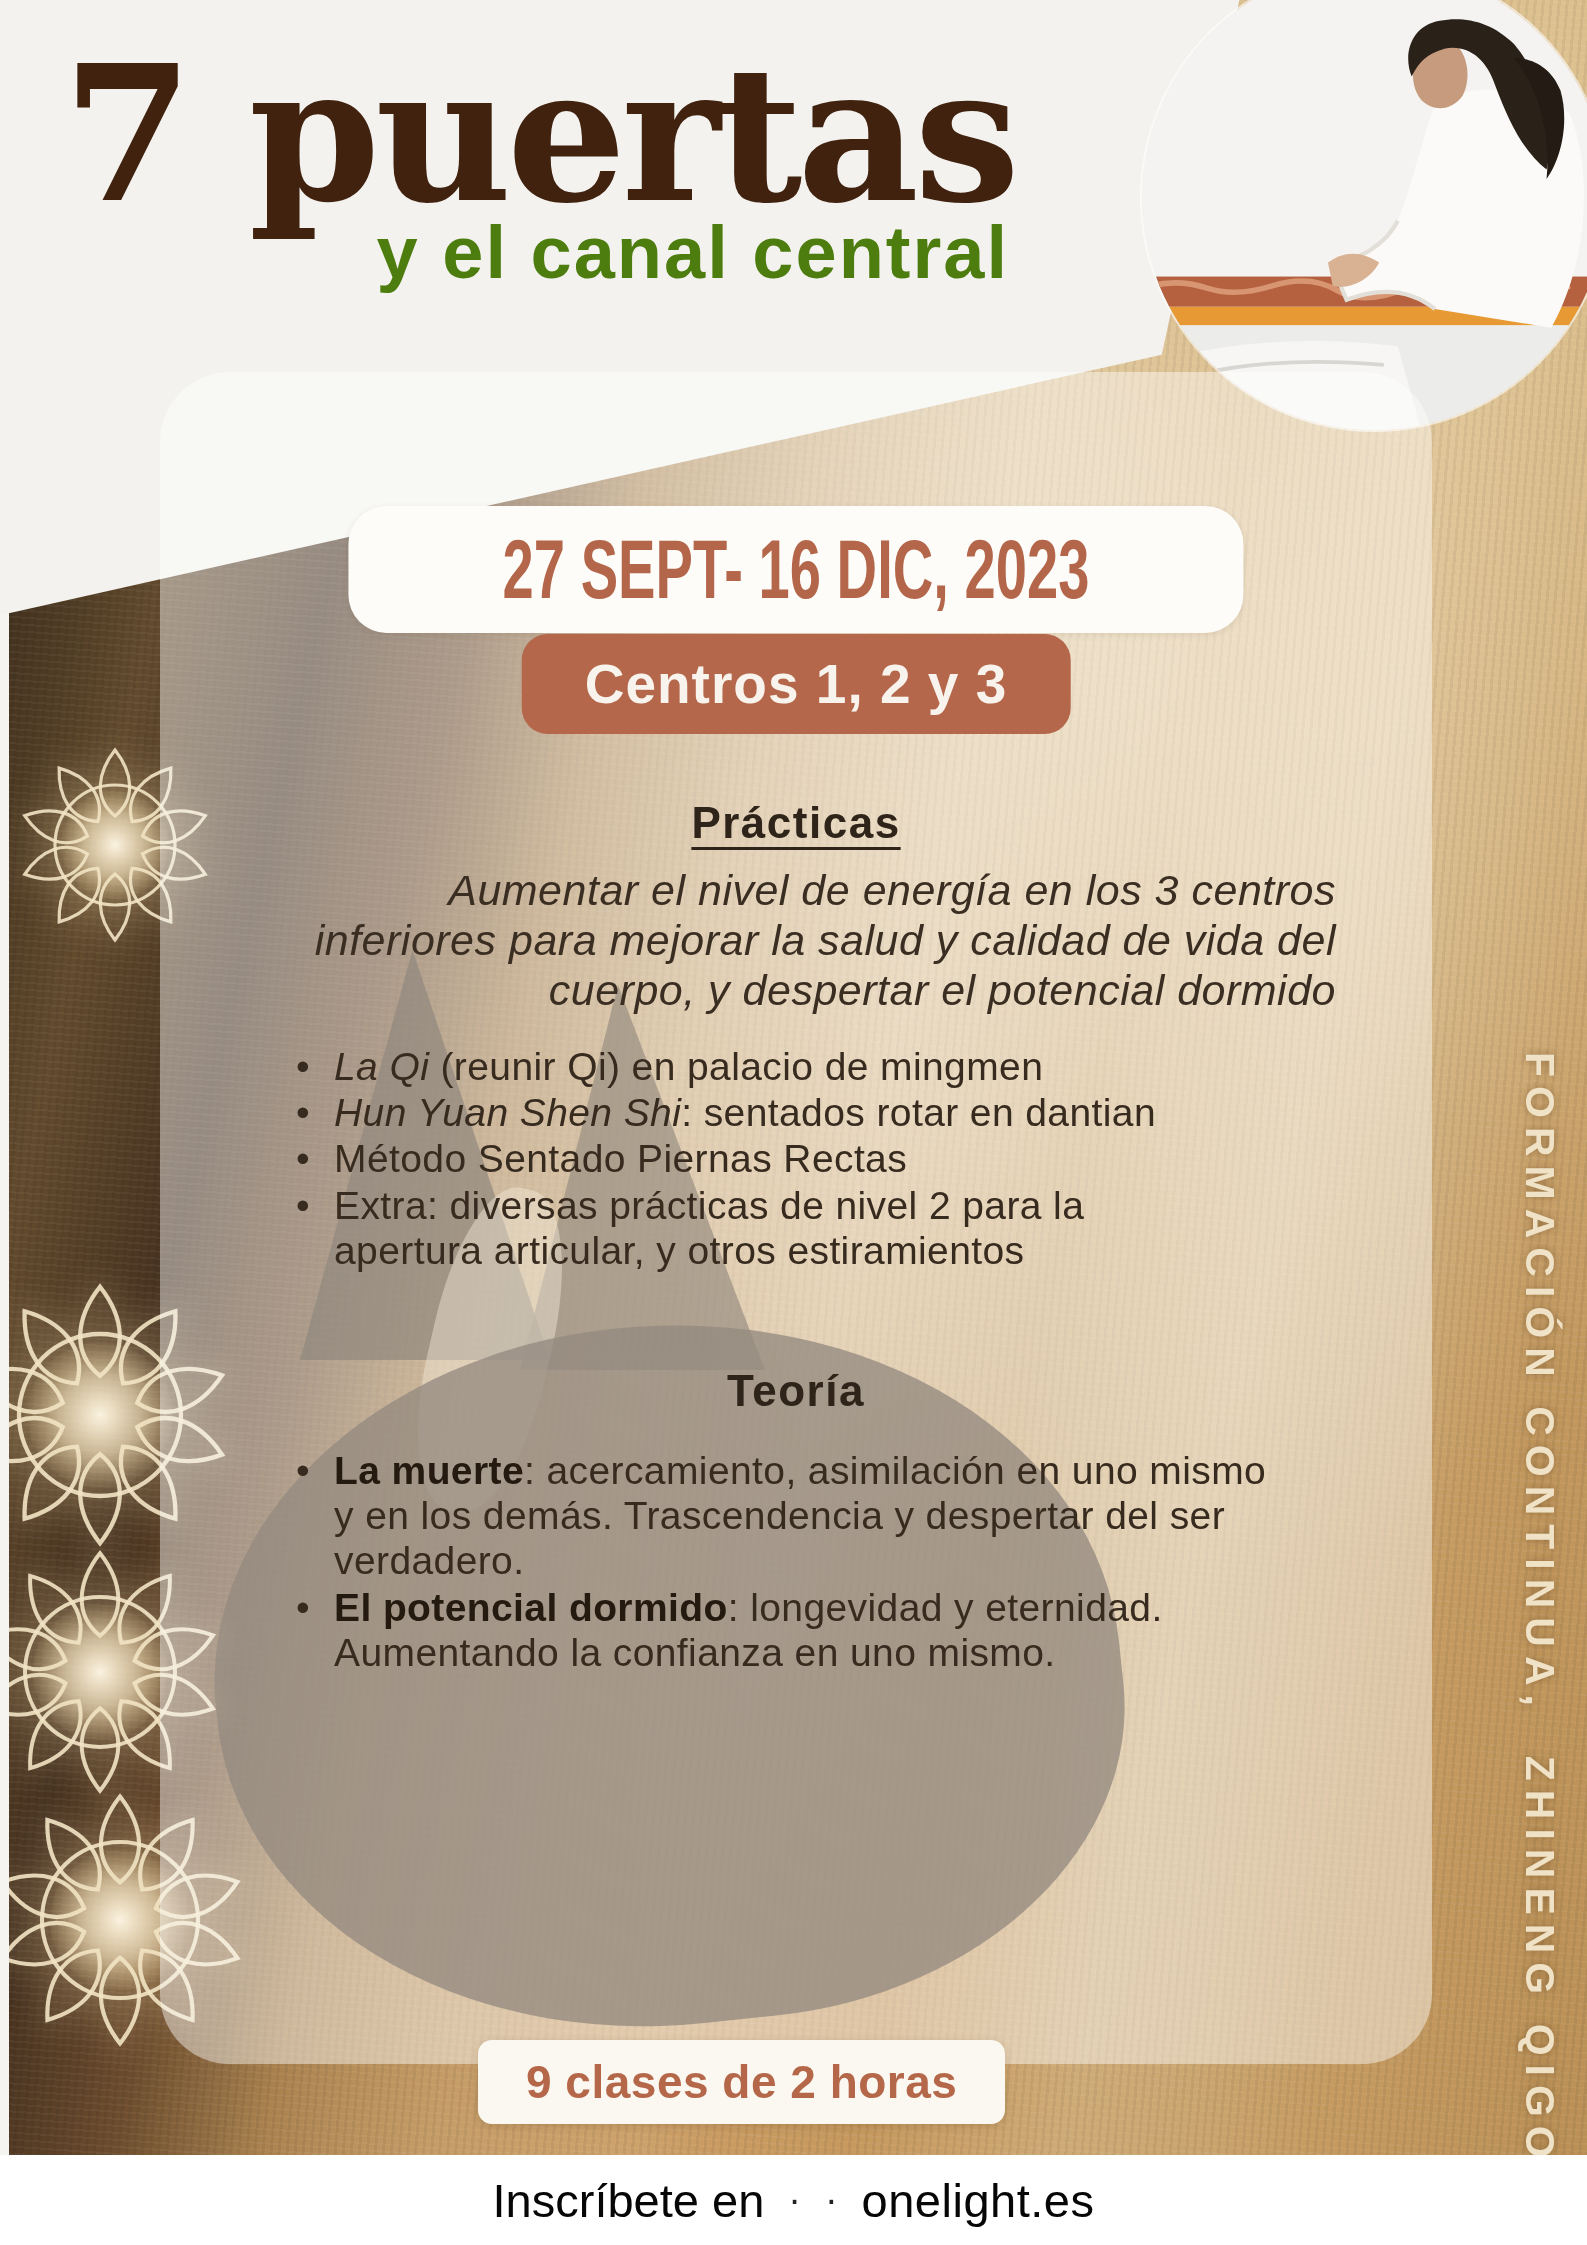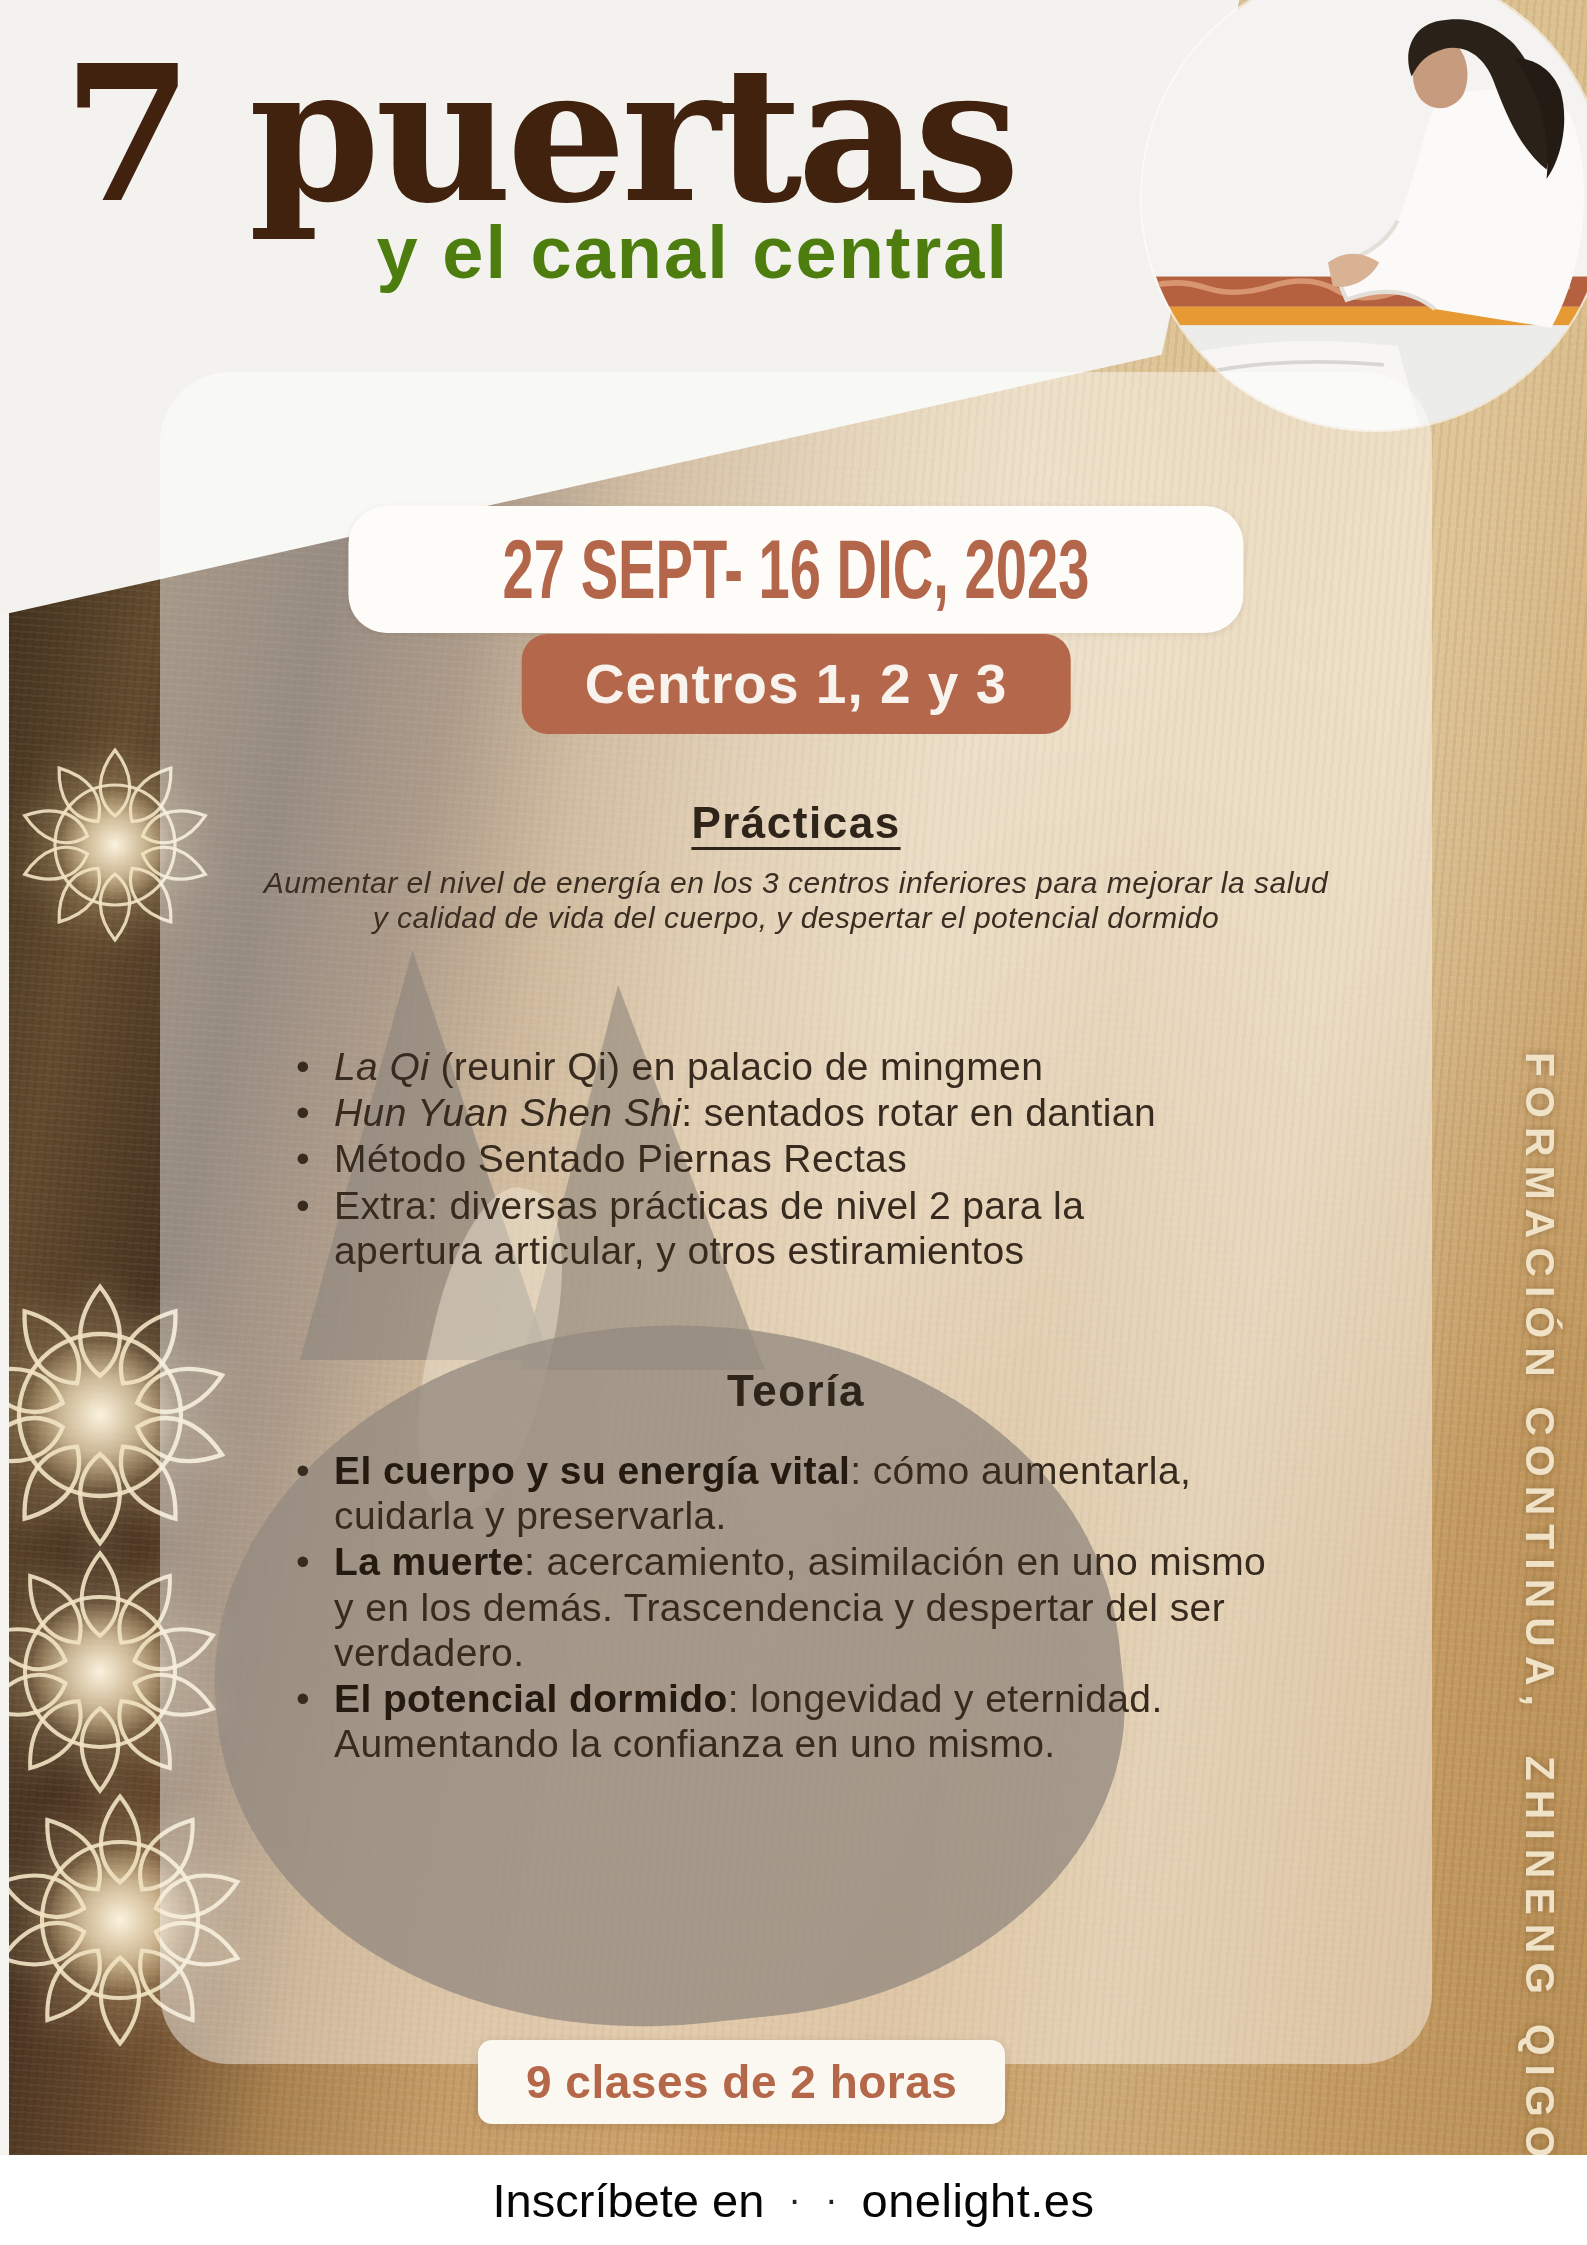--- a/index.html
+++ b/index.html
@@ -83,21 +83,21 @@
   .centros-pill .txt{font-weight:bold;font-size:55px;color:#f8f3ec;letter-spacing:1px;}
   
   .section-heading{
     position:absolute;left:50%;transform:translateX(-50%);
     font-weight:bold;font-size:44px;color:#2f241a;letter-spacing:1.5px;white-space:nowrap;
   }
   .h-practicas{top:426px;text-decoration:underline;text-underline-offset:9px;text-decoration-thickness:3px;}
   .h-teoria{top:994px;}
   .intro{
     position:absolute;left:50%;top:494px;transform:translateX(-50%);
-    width:1080px;text-align:center;font-style:italic;font-size:30px;line-height:1.16;
+    width:1080px;text-align:right;font-style:italic;font-size:43px;line-height:1.16;
     color:#3a2d22;letter-spacing:0.5px;
   }
   ul.bullets{
     position:absolute;left:130px;margin:0;padding:0;list-style:none;
     font-size:39px;line-height:1.16;color:#372a1e;letter-spacing:0.4px;
   }
   ul.list-practicas{top:672px;width:950px;}
   ul.list-teoria{top:1076px;width:980px;}
   ul.bullets li{position:relative;padding-left:44px;margin:0 0 1px 0;}
   ul.bullets li::before{content:"•";position:absolute;left:6px;top:0px;font-size:39px;color:#372a1e;}
@@ -214,21 +214,20 @@
     <ul class="bullets list-practicas">
       <li><span class="it-lead">La Qi</span><span> (reunir Qi) en palacio de mingmen</span></li>
       <li><span class="it-lead">Hun Yuan Shen Shi</span><span>: sentados rotar en dantian</span></li>
       <li><span class="it-lead"></span><span>Método Sentado Piernas Rectas</span></li>
       <li><span class="it-lead"></span><span>Extra: diversas prácticas de nivel 2 para la apertura articular, y otros estiramientos</span></li>
     </ul>
 
     <div class="section-heading h-teoria">Teoría</div>
 
     <ul class="bullets list-teoria">
-      <li><span class="b-lead">El cuerpo y su energía vital</span><span>: cómo aumentarla, cuidarla y preservarla.</span></li>
       <li><span class="b-lead">La muerte</span><span>: acercamiento, asimilación en uno mismo y en los demás. Trascendencia y despertar del ser verdadero.</span></li>
       <li><span class="b-lead">El potencial dormido</span><span>: longevidad y eternidad. Aumentando la confianza en uno mismo.</span></li>
     </ul>
 
   </div>
 
   <div class="header">
     <div class="title">7 puertas</div>
     <div class="subtitle">y el canal central</div>
   </div>

